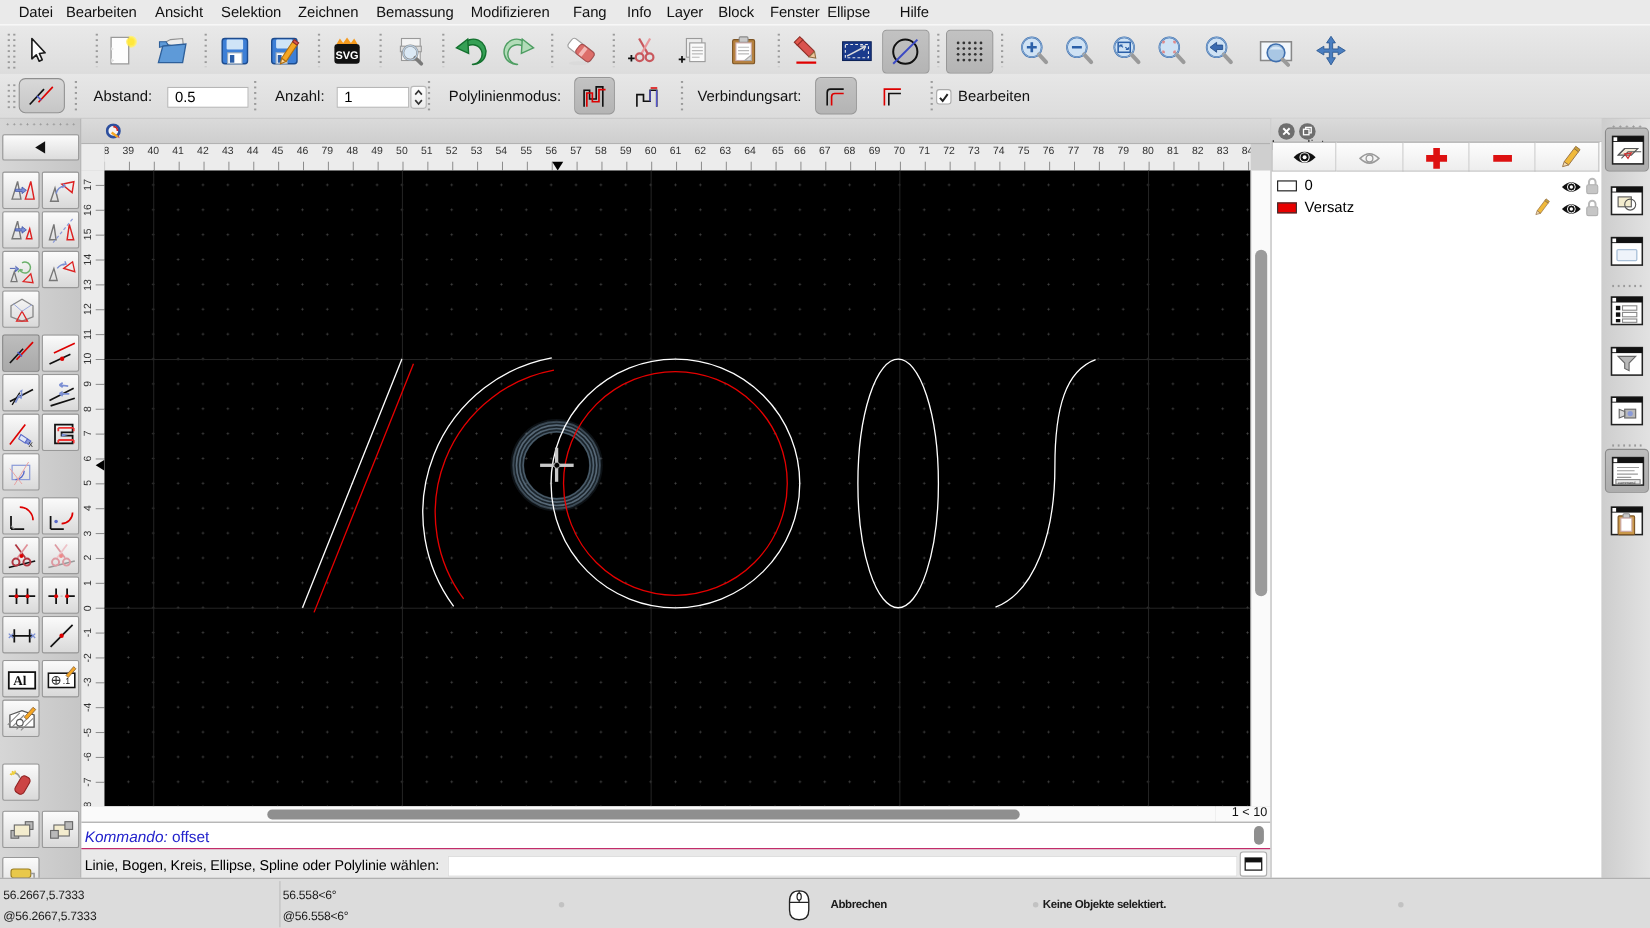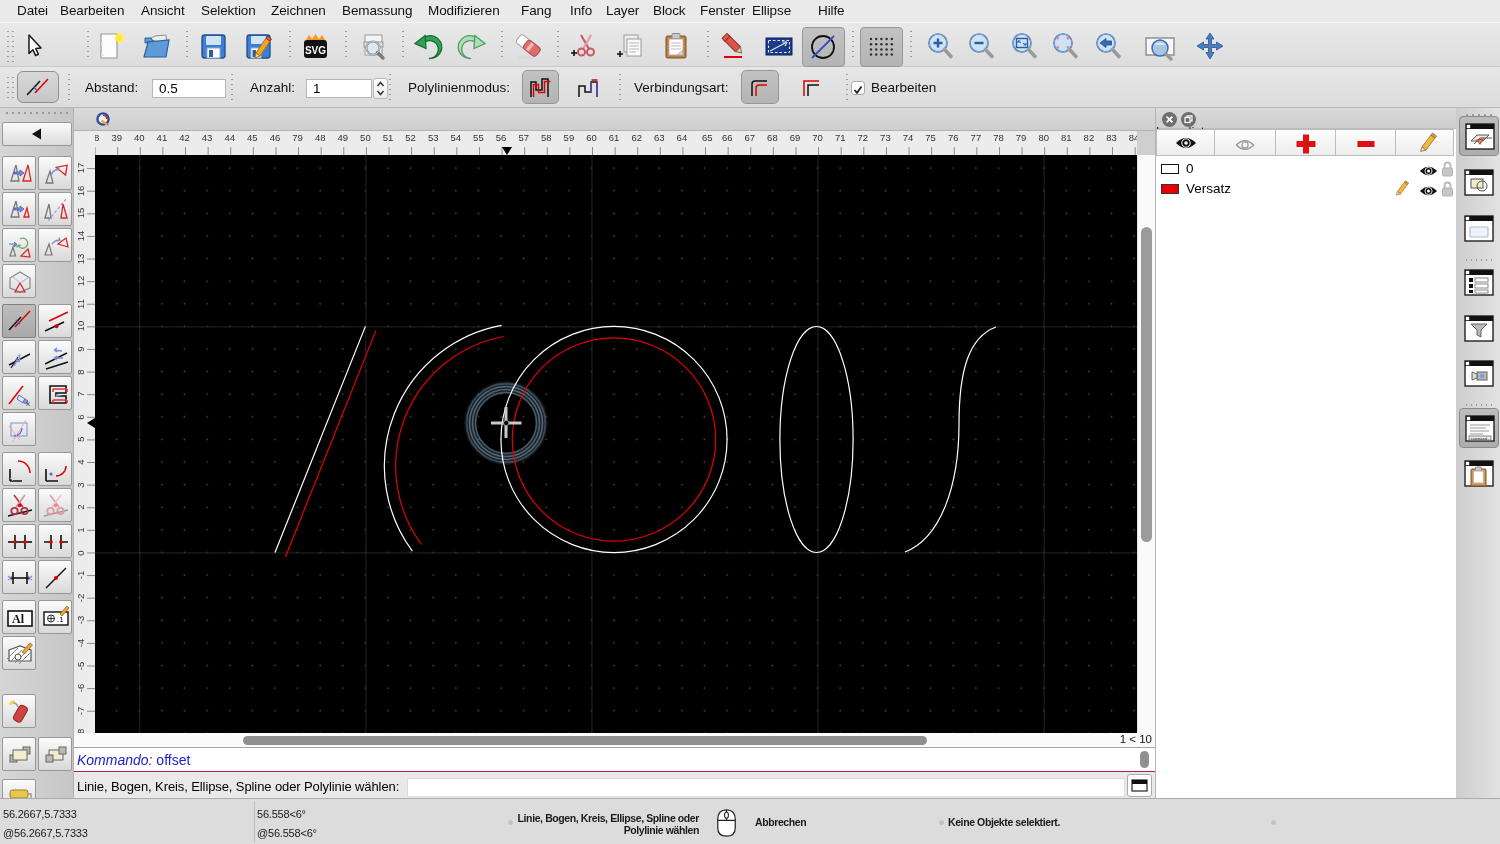--- a/index.html
+++ b/index.html
@@ -816,21 +816,20 @@
         </g>
       </svg></div>
   </div>
 <div id="statusbar">
 <span style="position:absolute;left:3px;top:9px">56.2667,5.7333</span>
 <span style="position:absolute;left:3px;top:28px">@56.2667,5.7333</span>
 <div class="sbsep" style="left:254px"></div>
 <span style="position:absolute;left:257px;top:9px">56.558&lt;6°</span>
 <span style="position:absolute;left:257px;top:28px">@56.558&lt;6°</span>
 <div class="dot" style="left:508px;top:21px"></div>
-<div class="hint" style="position:absolute;right:801px;top:13px;width:260px;text-align:right;line-height:12px;">Linie, Bogen, Kreis, Ellipse, Spline oder<br>Polylinie wählen</div>
 <div class="dot" style="left:939px;top:21px"></div>
 <span class="hint" style="position:absolute;left:948px;top:17px">Keine Objekte selektiert.</span>
 <div class="dot" style="left:1271px;top:21px"></div>
 <svg style="position:absolute;left:716px;top:8px" width="21" height="32" viewBox="0 0 24 34">
 <path d="M2 13 Q2 2 12 2 Q22 2 22 13 L22 22 Q22 32 12 32 Q2 32 2 22 Z" fill="#fff" stroke="#222" stroke-width="1.4"></path>
 <path d="M2 14 L22 14 M12 2 L12 14" stroke="#222" stroke-width="1.2"></path>
 <ellipse cx="12" cy="8" rx="2.2" ry="3.6" fill="#fff" stroke="#222" stroke-width="1.2"></ellipse>
 </svg>
     <span class="hint" style="position:absolute;left:755px;top:17px">Abbrechen</span>
 </div>

